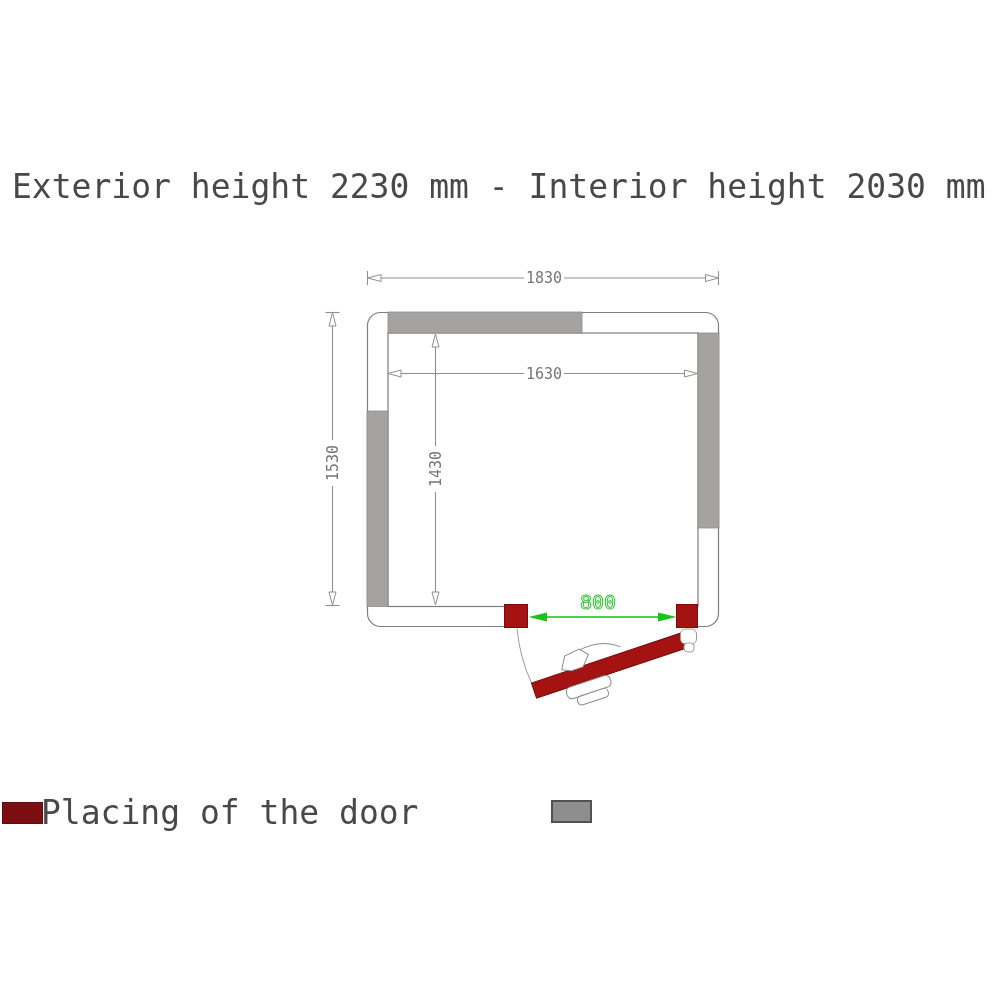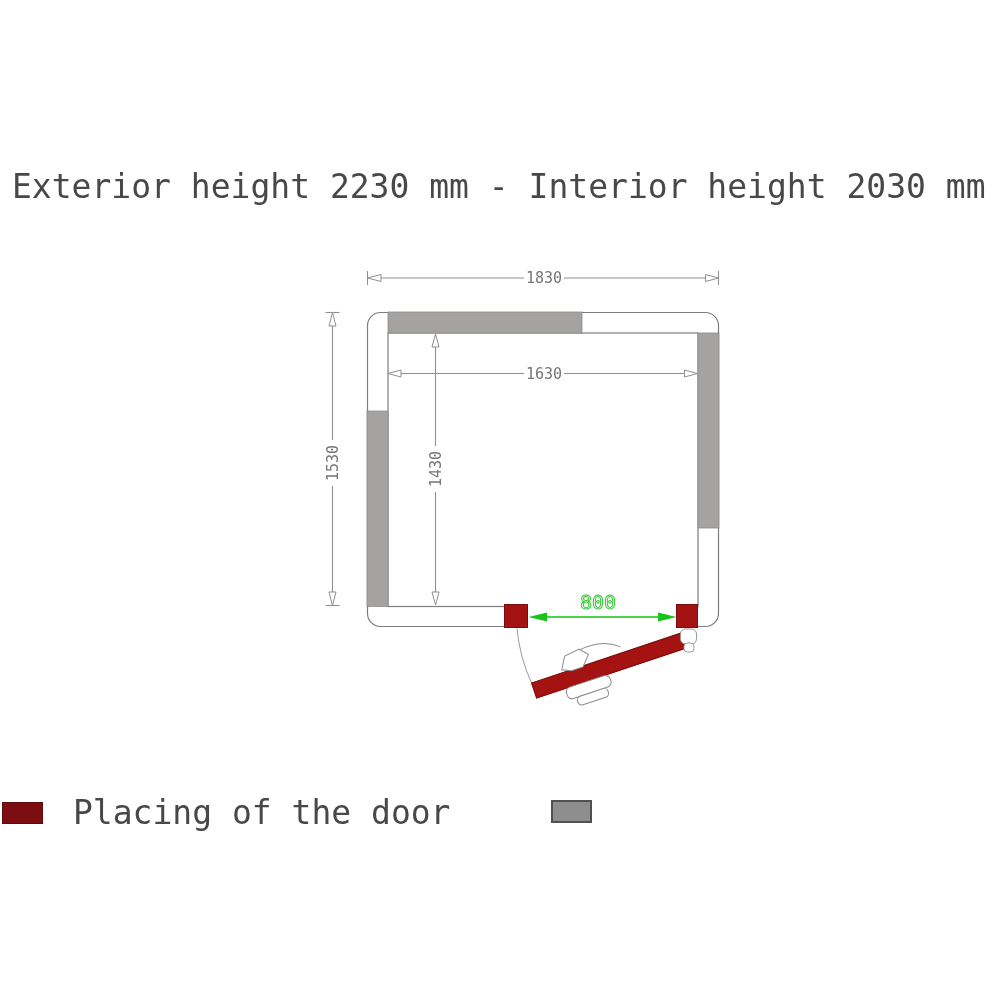--- a/index.html
+++ b/index.html
@@ -19,21 +19,21 @@
     color:#484848;
     white-space:nowrap;
   }
   #plan-svg{position:absolute;left:0;top:0;}
   .legend-label{
     position:absolute;top:796px;
     font-size:33px;line-height:33px;
     color:#484848;
     white-space:nowrap;
   }
-  #legend-label-door{left:73px;}
+  #legend-label-door{left:41px;}
   #legend-label-other{left:602px;}
   .swatch{position:absolute;}
   #legend-swatch-door{
     left:2px;top:802px;width:39px;height:20px;
     background:#7c0d10;border:1px solid #5e090c;
   }
   #legend-swatch-other{
     left:551px;top:800px;width:37px;height:19px;
     background:#8e8e8e;border:2px solid #515151;
   }

